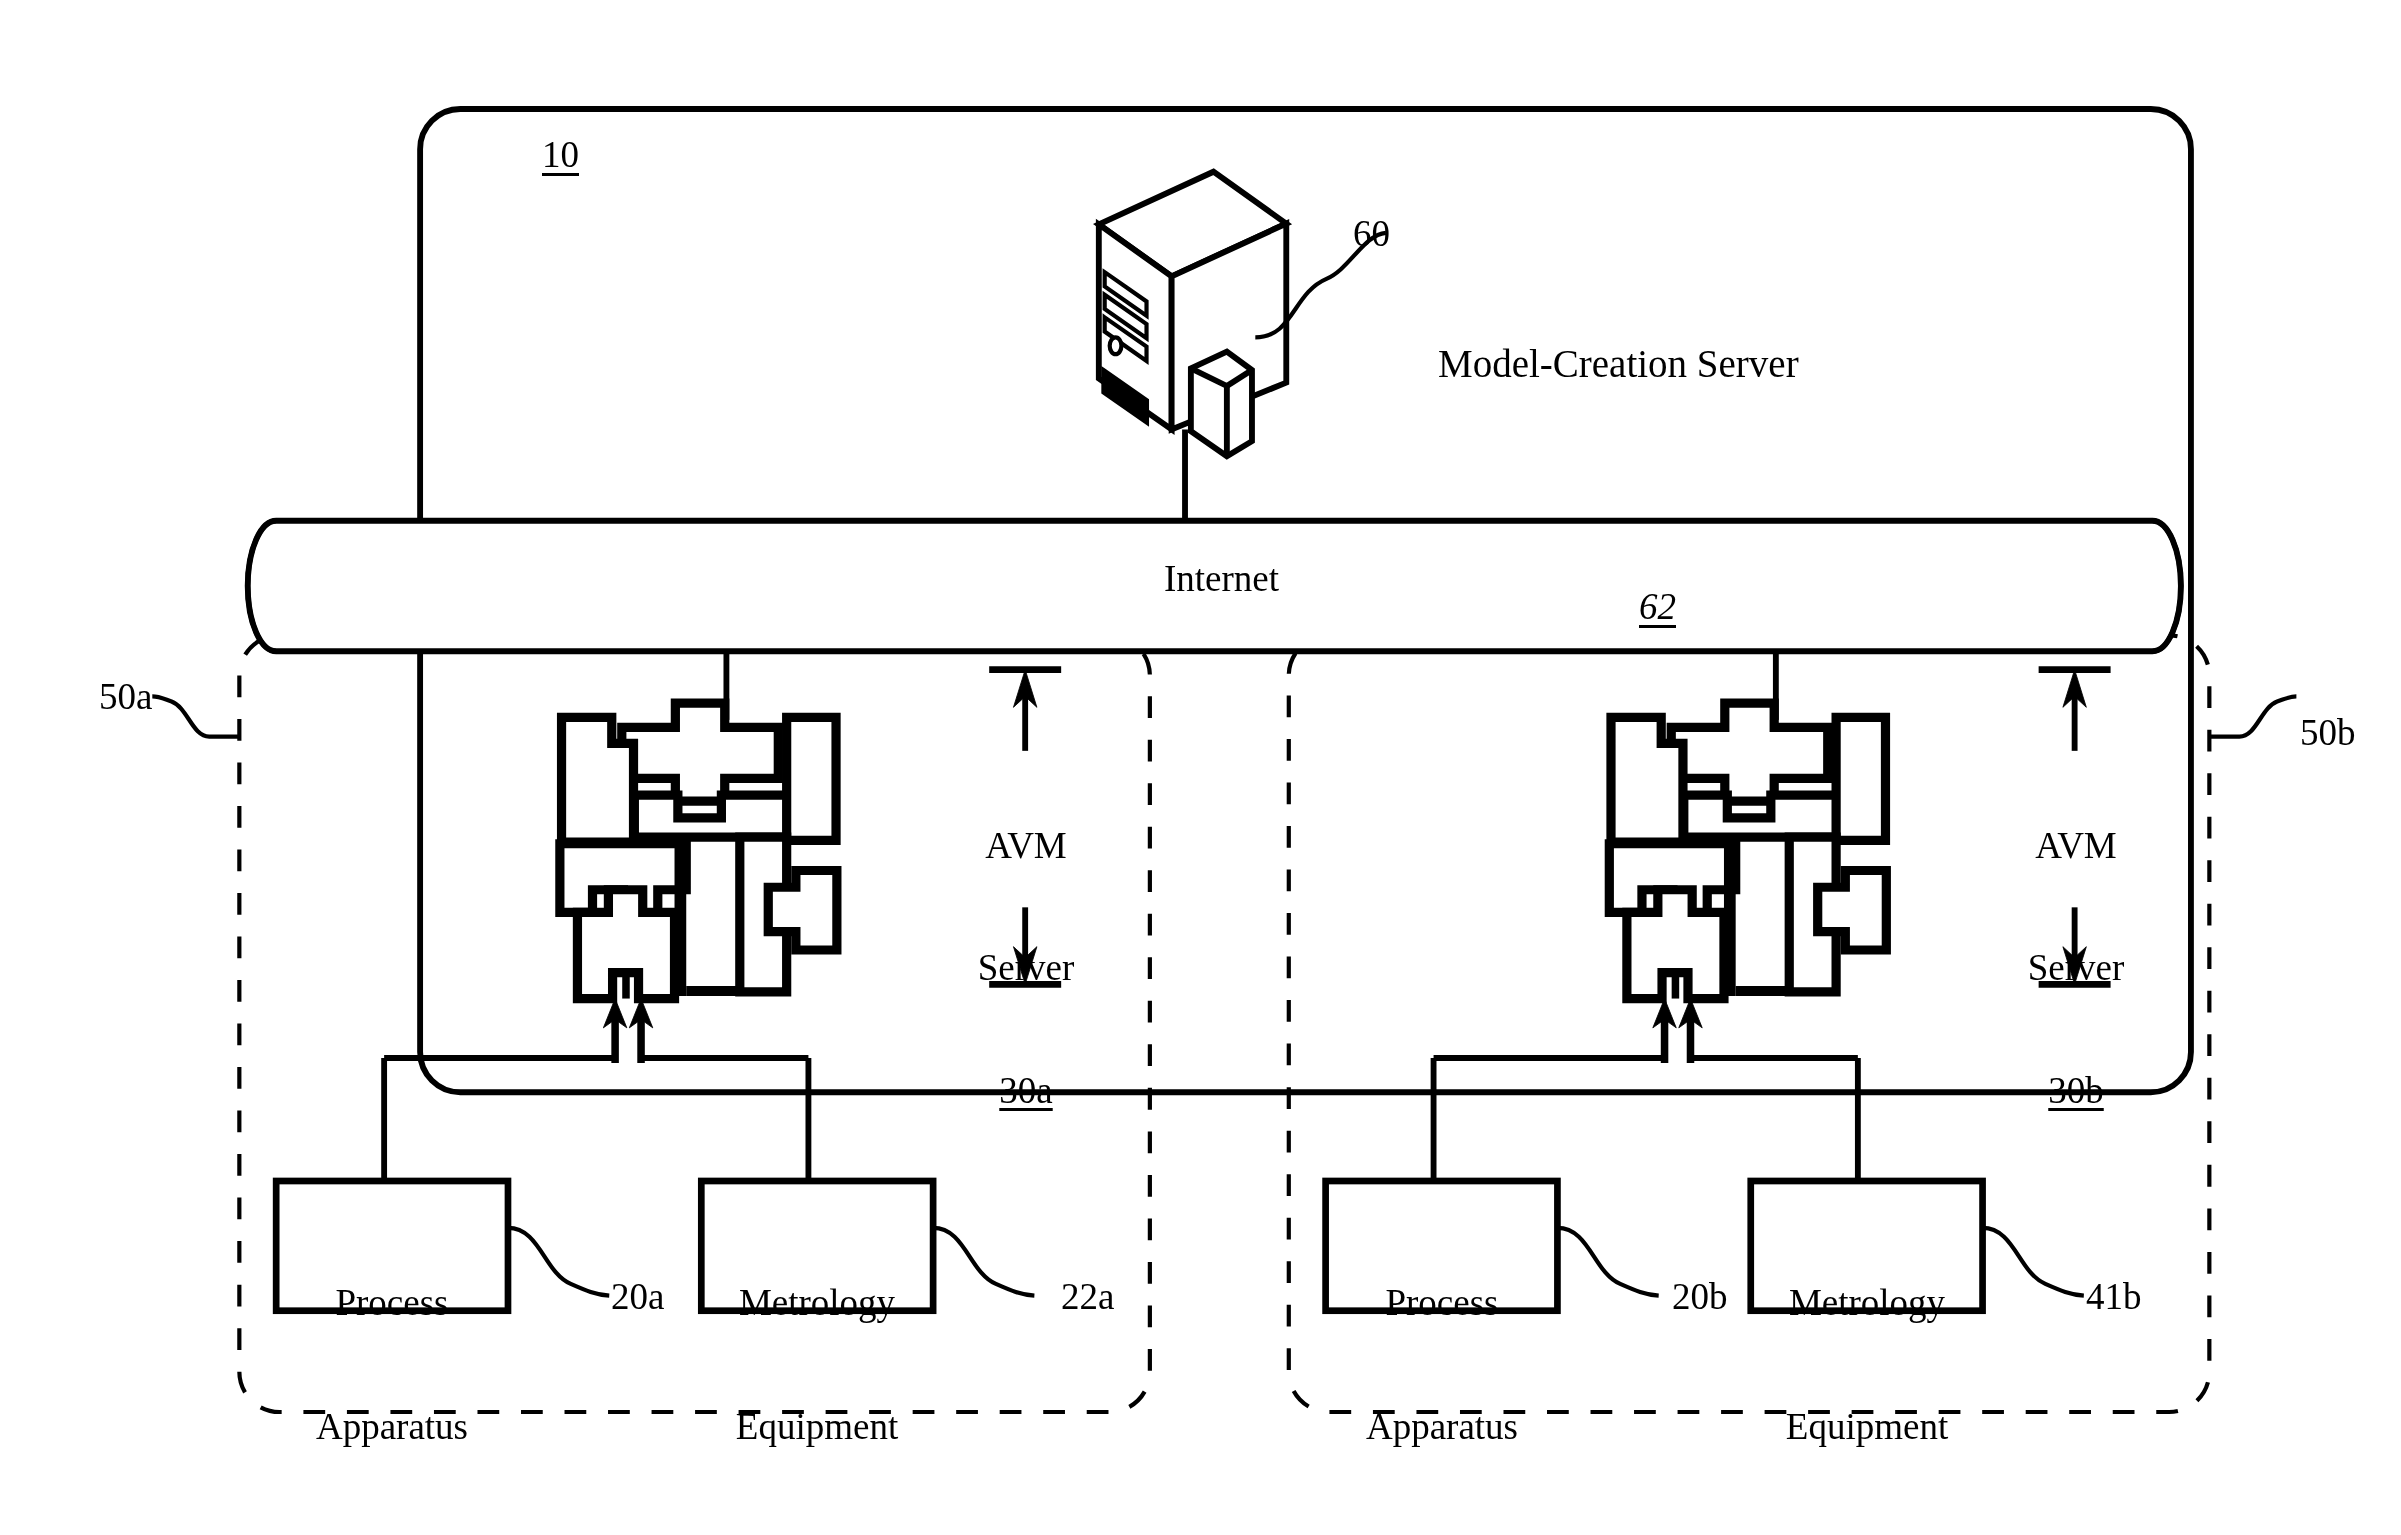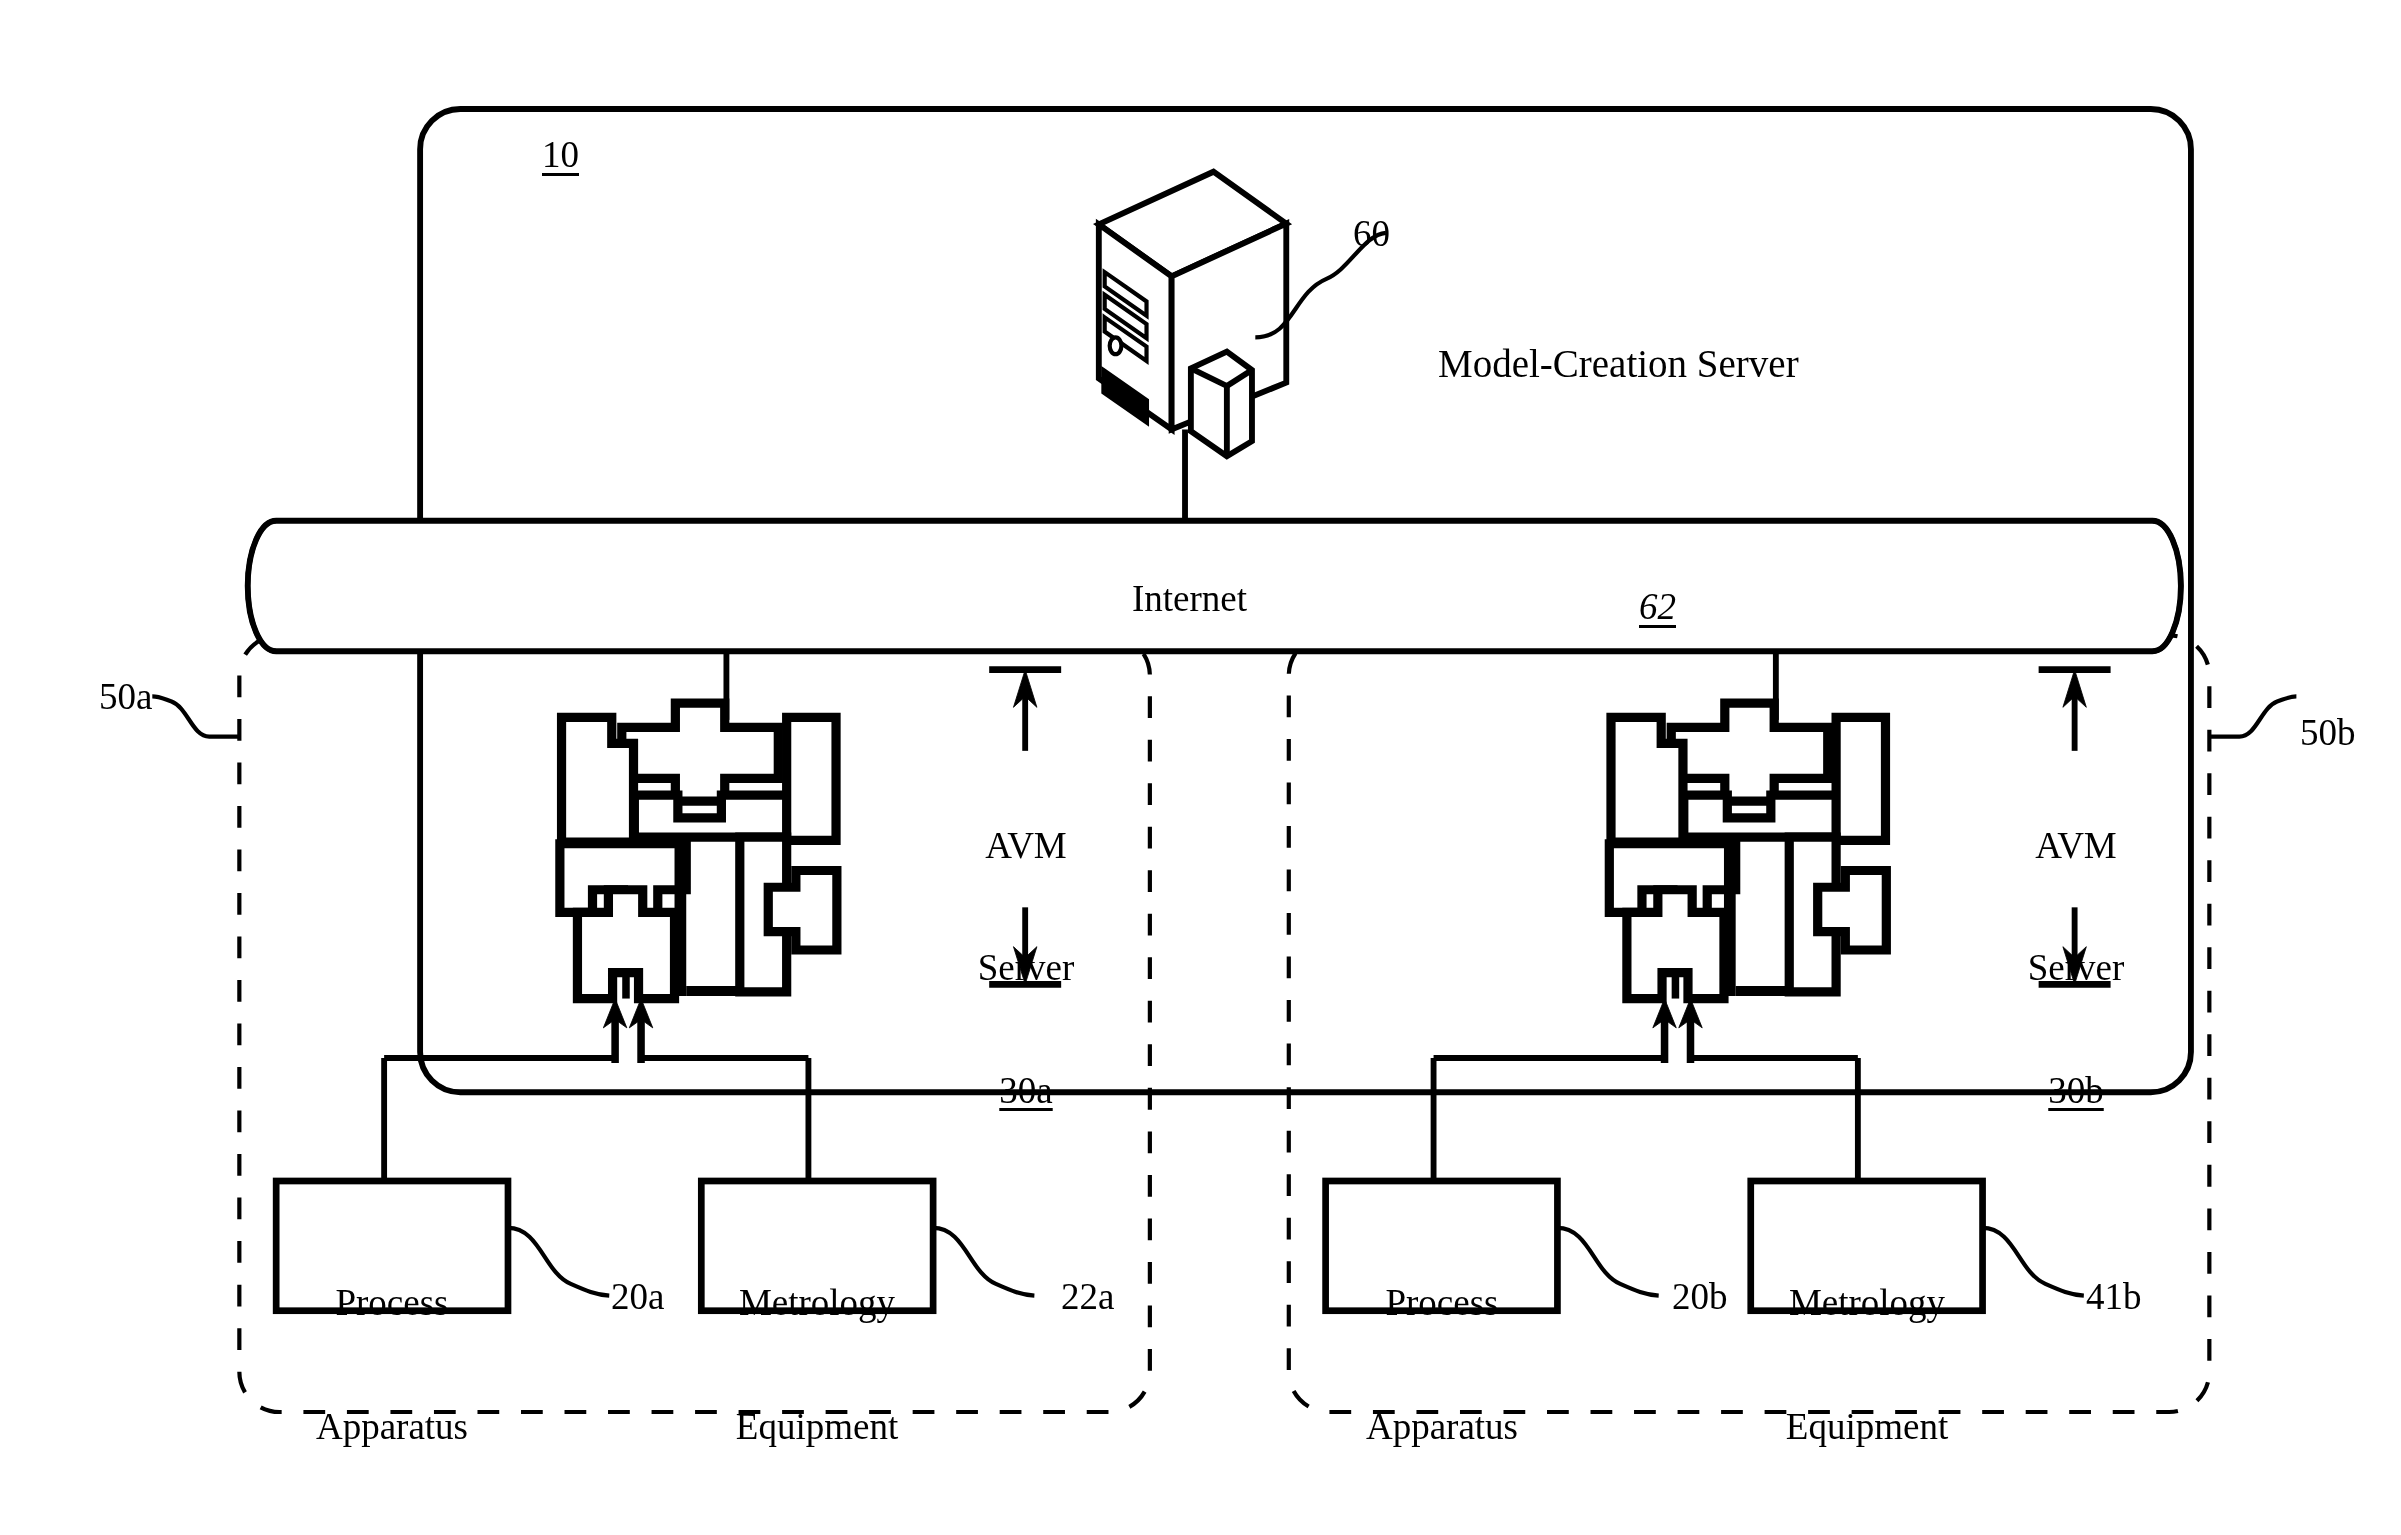--- a/index.html
+++ b/index.html
@@ -203,21 +203,21 @@
     </g>
 
   </svg>
 
   <div class="lbl ref-u" style="left:542px; top:134px;">10</div>
 
   <div class="lbl ref" style="left:1353px; top:213px;">60</div>
 
   <div class="lbl title-txt" style="left:1438px; top:298px;margin-top:44px;">Model-Creation Server</div>
 
-  <div class="lbl net-txt" style="left:1132px; top:558px;margin-top:20px;">Internet</div>
+  <div class="lbl net-txt" style="left:1164px; top:558px;">Internet</div>
 
   <div class="lbl ref-u" style="left:1639px; top:586px;font-style:italic;">62</div>
 
   <div class="lbl ref" style="left:99px; top:676px;">50a</div>
 
   <div class="lbl avm-txt" style="left:954px; top:745px; width:144px;">
     <div>AVM</div>
     <div>Server</div>
     <div class="u">30a</div>
   </div>

